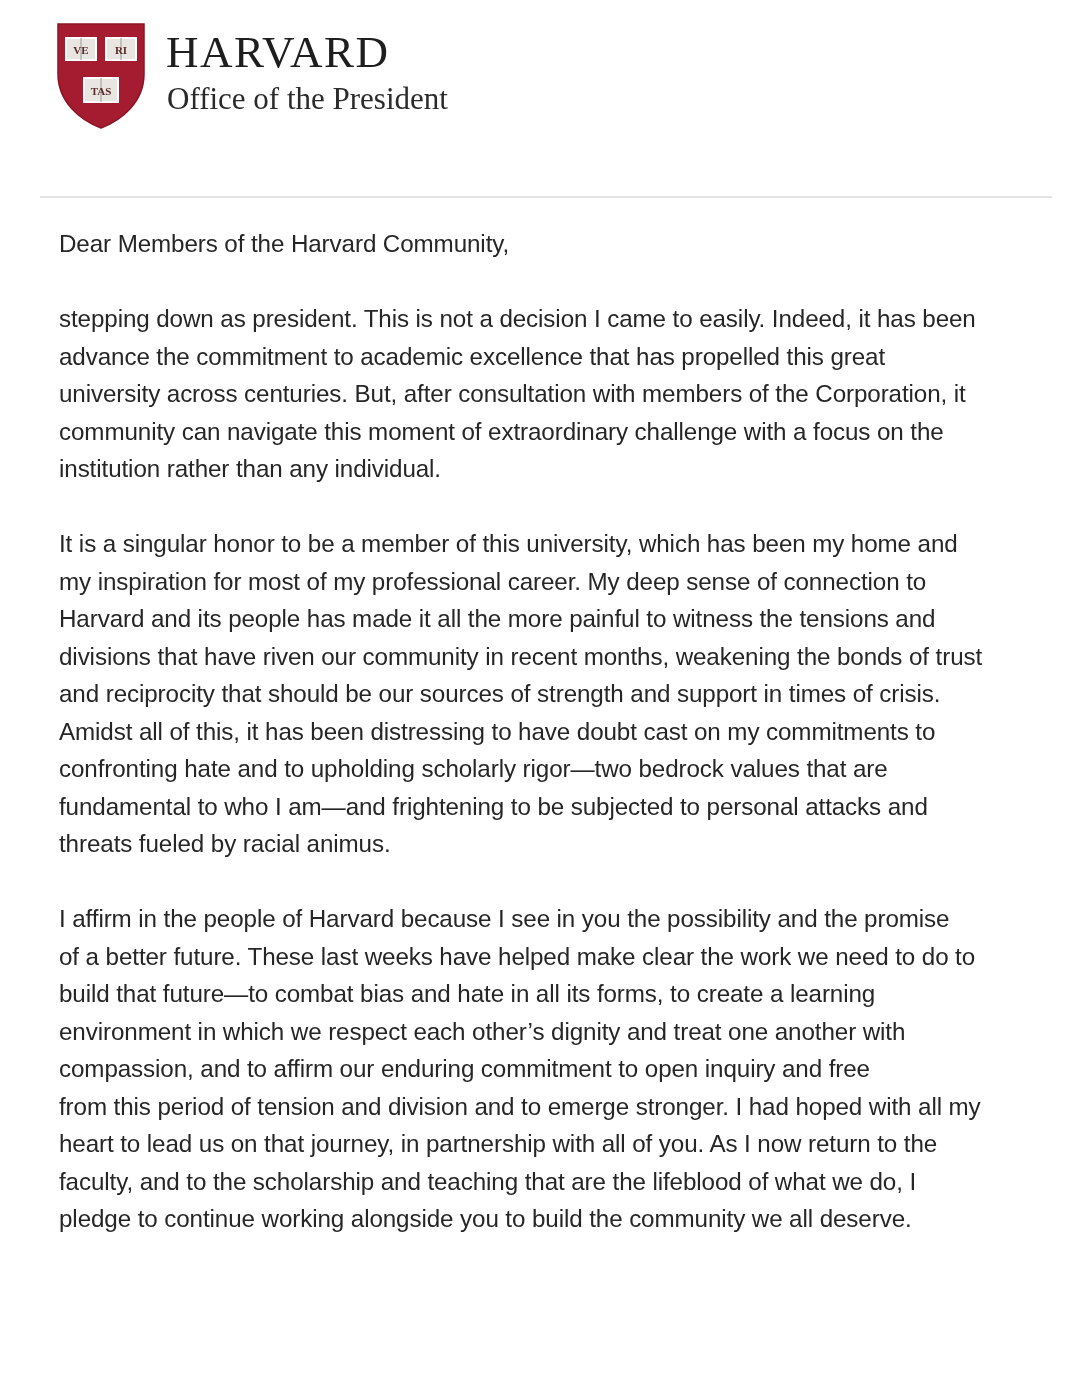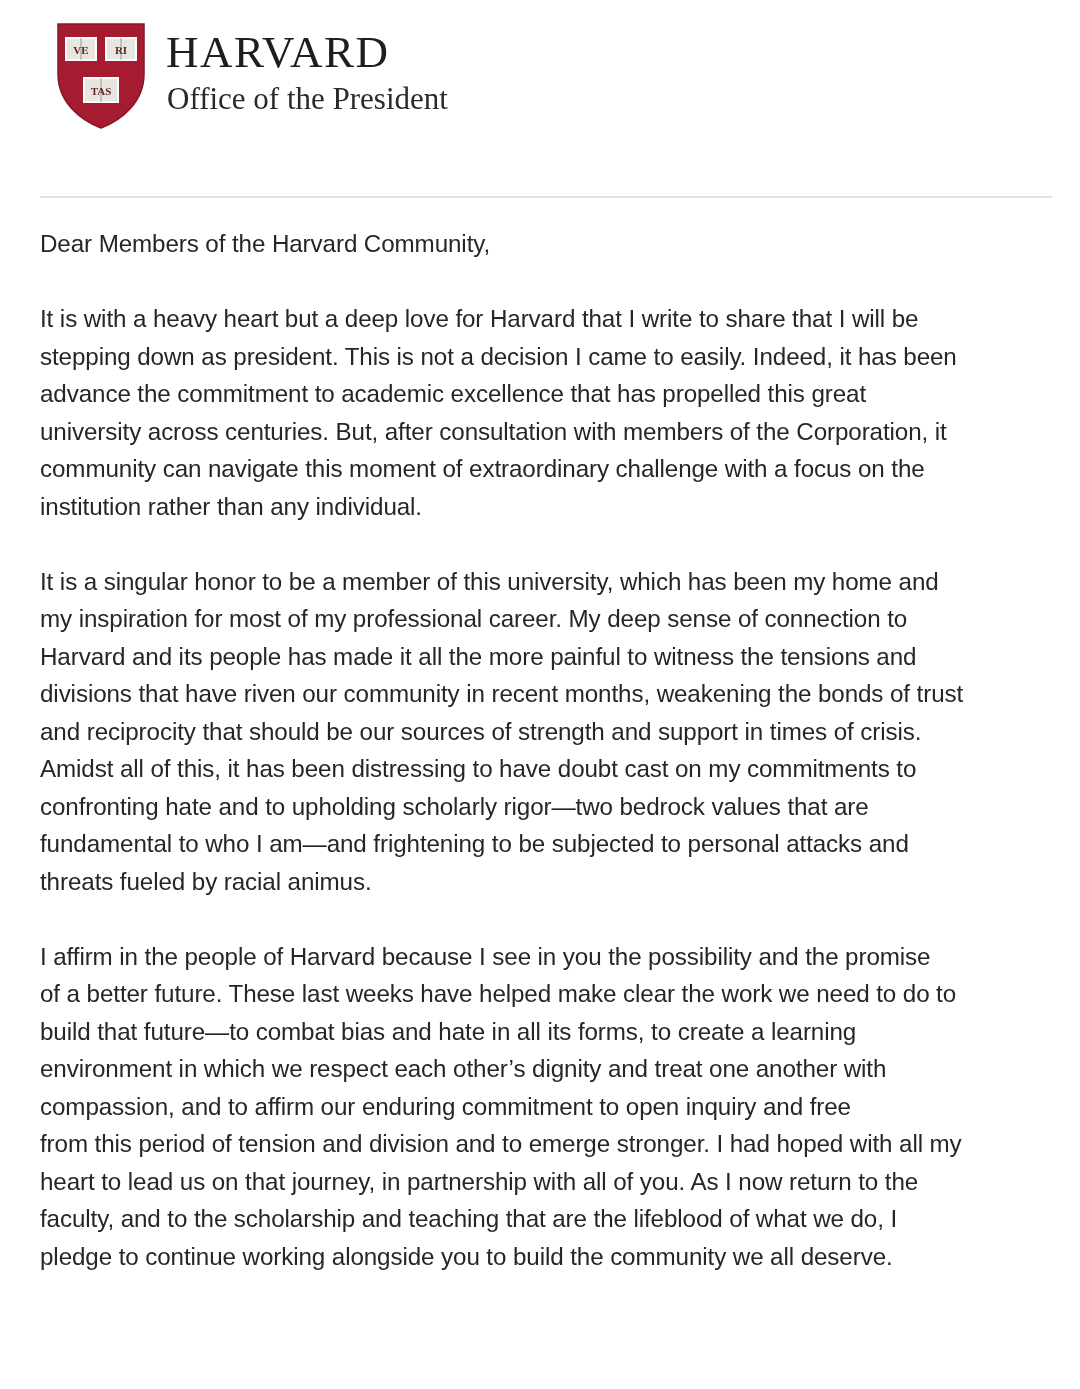--- a/index.html
+++ b/index.html
@@ -67,20 +67,21 @@
     line-height: 37.5px;
     color: #262626;
     letter-spacing: -0.1px;
   }
   .letter p {
     margin: 0 0 37.5px 0;
   }
   .letter .line {
     display: block;
     white-space: nowrap;
+    margin-left: 19px;
   }
 </style>
 </head>
 <body>
 
 <div class="header">
   <svg class="shield" viewBox="0 0 90 108" xmlns="http://www.w3.org/2000/svg">
     <path d="M2 2 H88 V52 C88 80 66 98 45 106 C24 98 2 80 2 52 Z" fill="#a51c30" stroke="#8a1526" stroke-width="1.5"></path>
 
     <g>
@@ -106,21 +107,20 @@
 </div>
 
 <div class="divider"></div>
 
 <div class="letter">
   <p>
     <span class="line">Dear Members of the Harvard Community,</span>
   </p>
 
   <p>
-    <span class="line">It is with a heavy heart but a deep love for Harvard that I write to share that I will be</span>
     <span class="line">stepping down as president. This is not a decision I came to easily. Indeed, it has been</span>
     <span class="line">advance the commitment to academic excellence that has propelled this great</span>
     <span class="line">university across centuries. But, after consultation with members of the Corporation, it</span>
     <span class="line">community can navigate this moment of extraordinary challenge with a focus on the</span>
     <span class="line">institution rather than any individual.</span>
   </p>
 
   <p>
     <span class="line">It is a singular honor to be a member of this university, which has been my home and</span>
     <span class="line">my inspiration for most of my professional career. My deep sense of connection to</span>

